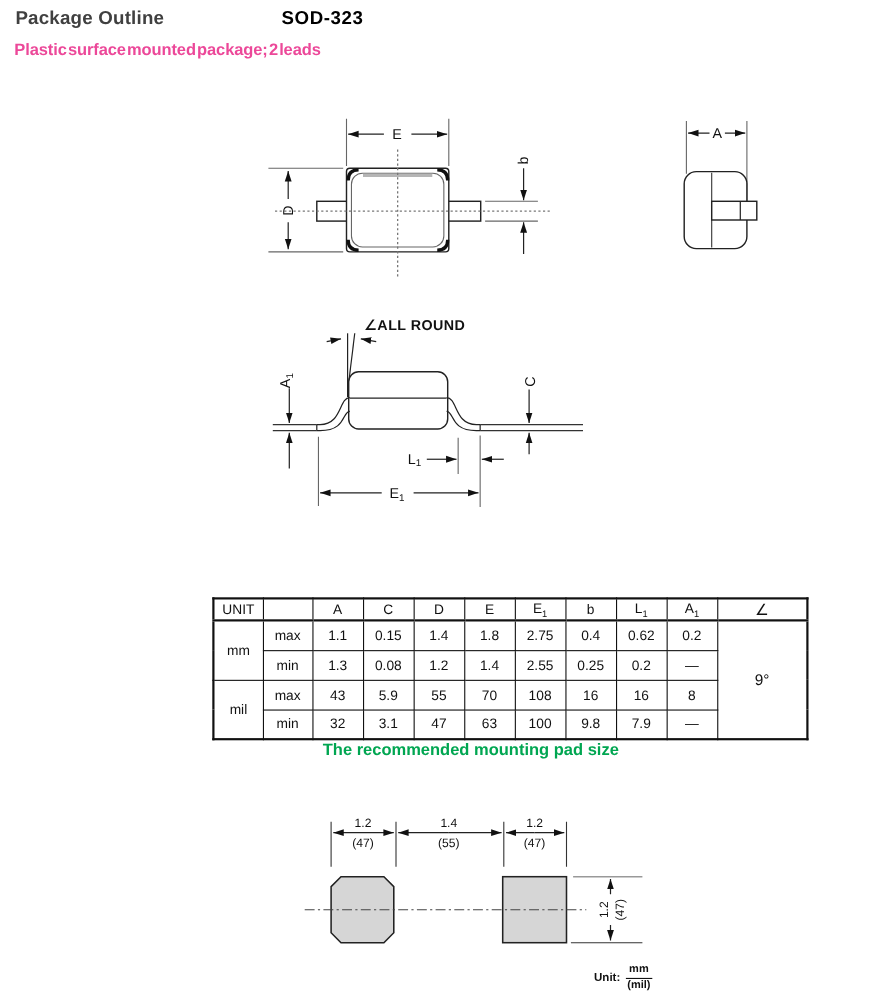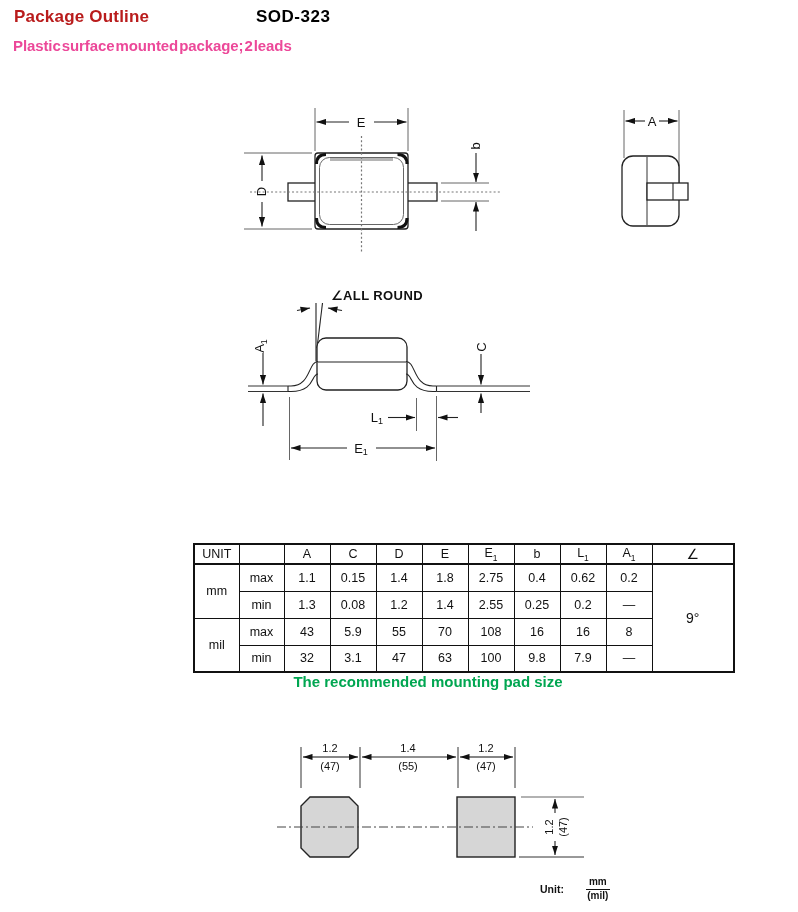--- a/index.html
+++ b/index.html
@@ -1,21 +1,21 @@
 <!DOCTYPE html>
 <html><head>
 <meta charset="utf-8">
 <style>
   * { margin:0; padding:0; box-sizing:border-box; }
   body { background:#fff; }
   .page {
     position:relative; width:798px; height:912px; background:#fff;
     font-family:"Liberation Sans","DejaVu Sans",sans-serif; color:#111; overflow:hidden;
   }
-  .title { position:absolute; left:14px; top:7px; font-size:17px; font-weight:bold; color:#b91c1c; letter-spacing:0.2px; }
+  .title { position:absolute; left:14px; top:7px; font-size:17px; font-weight:bold; color:#404040; letter-spacing:0.2px; }
   .part  { position:absolute; left:256px; top:7px; font-size:17px; font-weight:bold; color:#000000; letter-spacing:0.5px; }
   .subtitle { position:absolute; left:13px; top:37px; font-size:15px; font-weight:bold; color:#ec4899;
               word-spacing:-3px; letter-spacing:-0.1px; }
   svg.fig { position:absolute; left:0; }
   svg text { font-family:"Liberation Sans","DejaVu Sans",sans-serif; font-size:13px; fill:#111; }
   svg text.dim  { text-anchor:middle; }
   svg text.note { font-size:13px; font-weight:600; letter-spacing:0.4px; }
   svg tspan.sub { font-size:9px; }
   svg text.pdim { font-size:11px; text-anchor:middle; }
   .ln   { stroke:#222; stroke-width:1.1; fill:none; }
@@ -29,21 +29,21 @@
   .dim-table { position:absolute; left:193px; top:543px; width:540px;
                border-collapse:collapse; table-layout:fixed;
                font-size:12.5px; text-align:center; border:2px solid #111; }
   .dim-table td { border:1px solid #111; height:27px; padding:0; }
   .dim-table tr.head td { height:20px; border-bottom-width:2px; }
   .dim-table td.angle-cell { font-size:14px; }
   .dim-table sub { font-size:8.5px; }
 
   .pad-heading { position:absolute; left:228px; top:673px; width:400px; text-align:center;
                  font-size:15px; font-weight:bold; color:#00A651; }
-  .unit-note { position:absolute; left:540px; top:876px; display:flex; align-items:center; gap:22px;
+  .unit-note { position:absolute; left:540px; top:876px; display:flex; align-items:center; gap:5px;
                font-size:10.5px; font-weight:bold; }
   .frac { display:inline-flex; flex-direction:column; align-items:center; line-height:1.15; font-size:10px; }
   .frac .num { border-bottom:1px solid #111; padding:0 3px 1px 3px; }
 </style>
 </head>
 <body>
 
 <div class="page">
 
   <div class="title">Package Outline</div>

